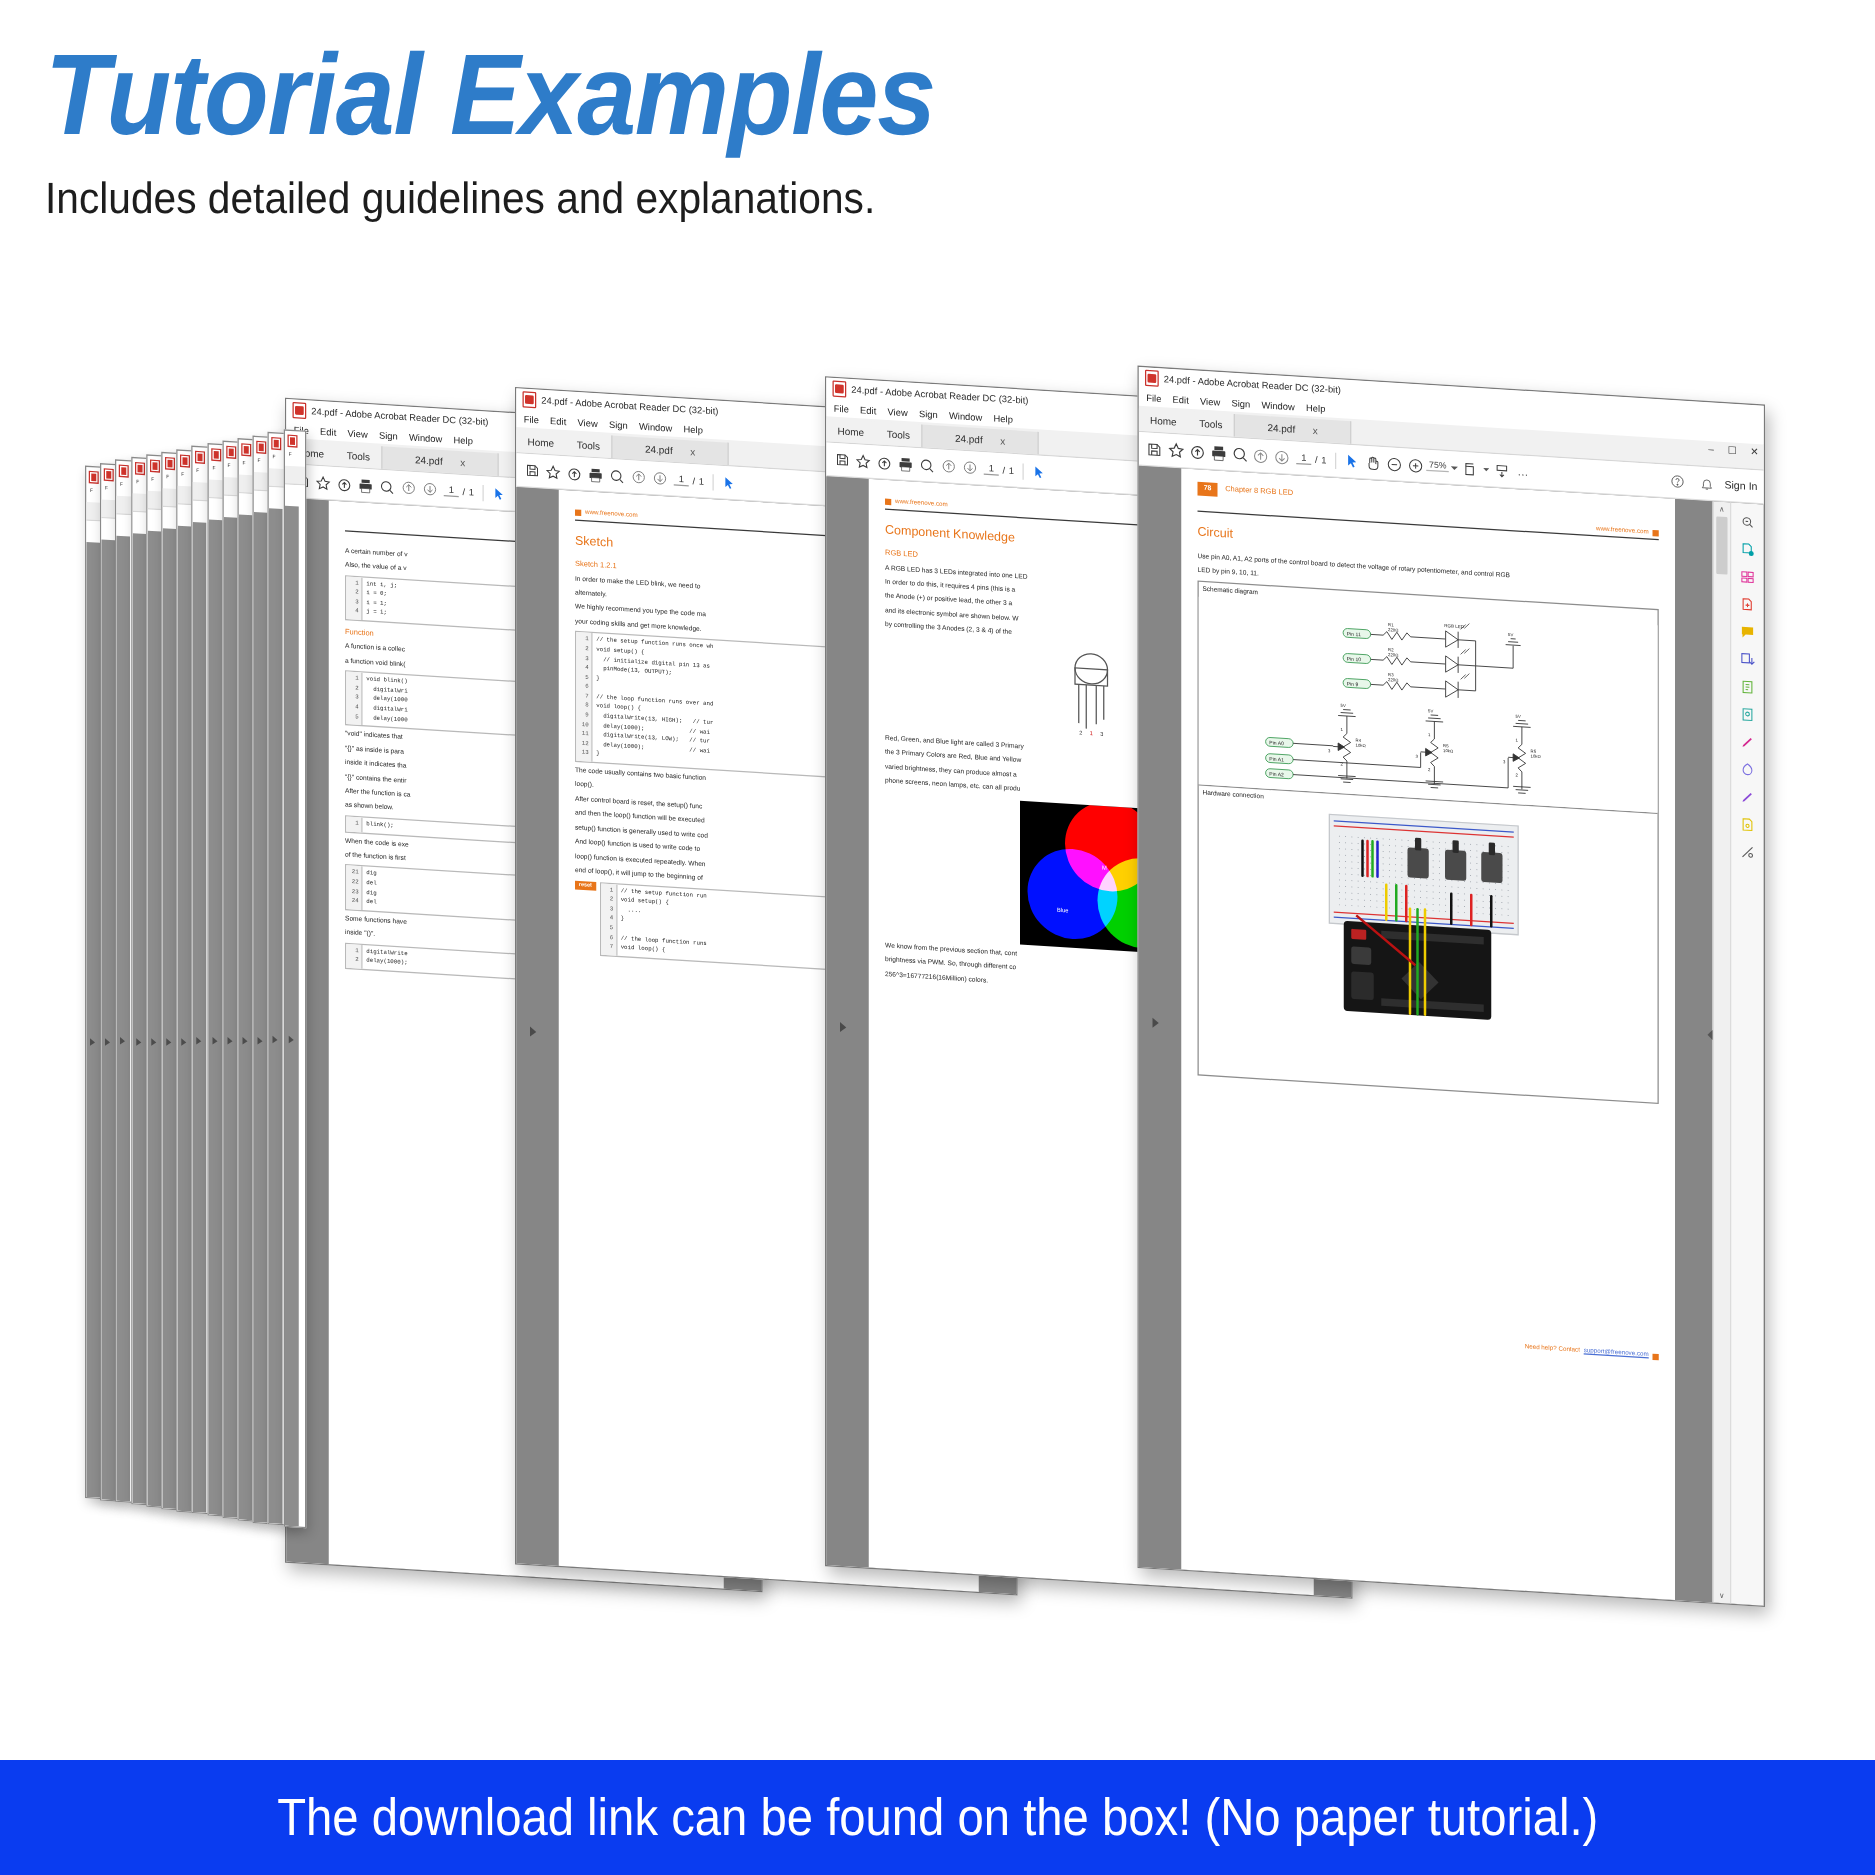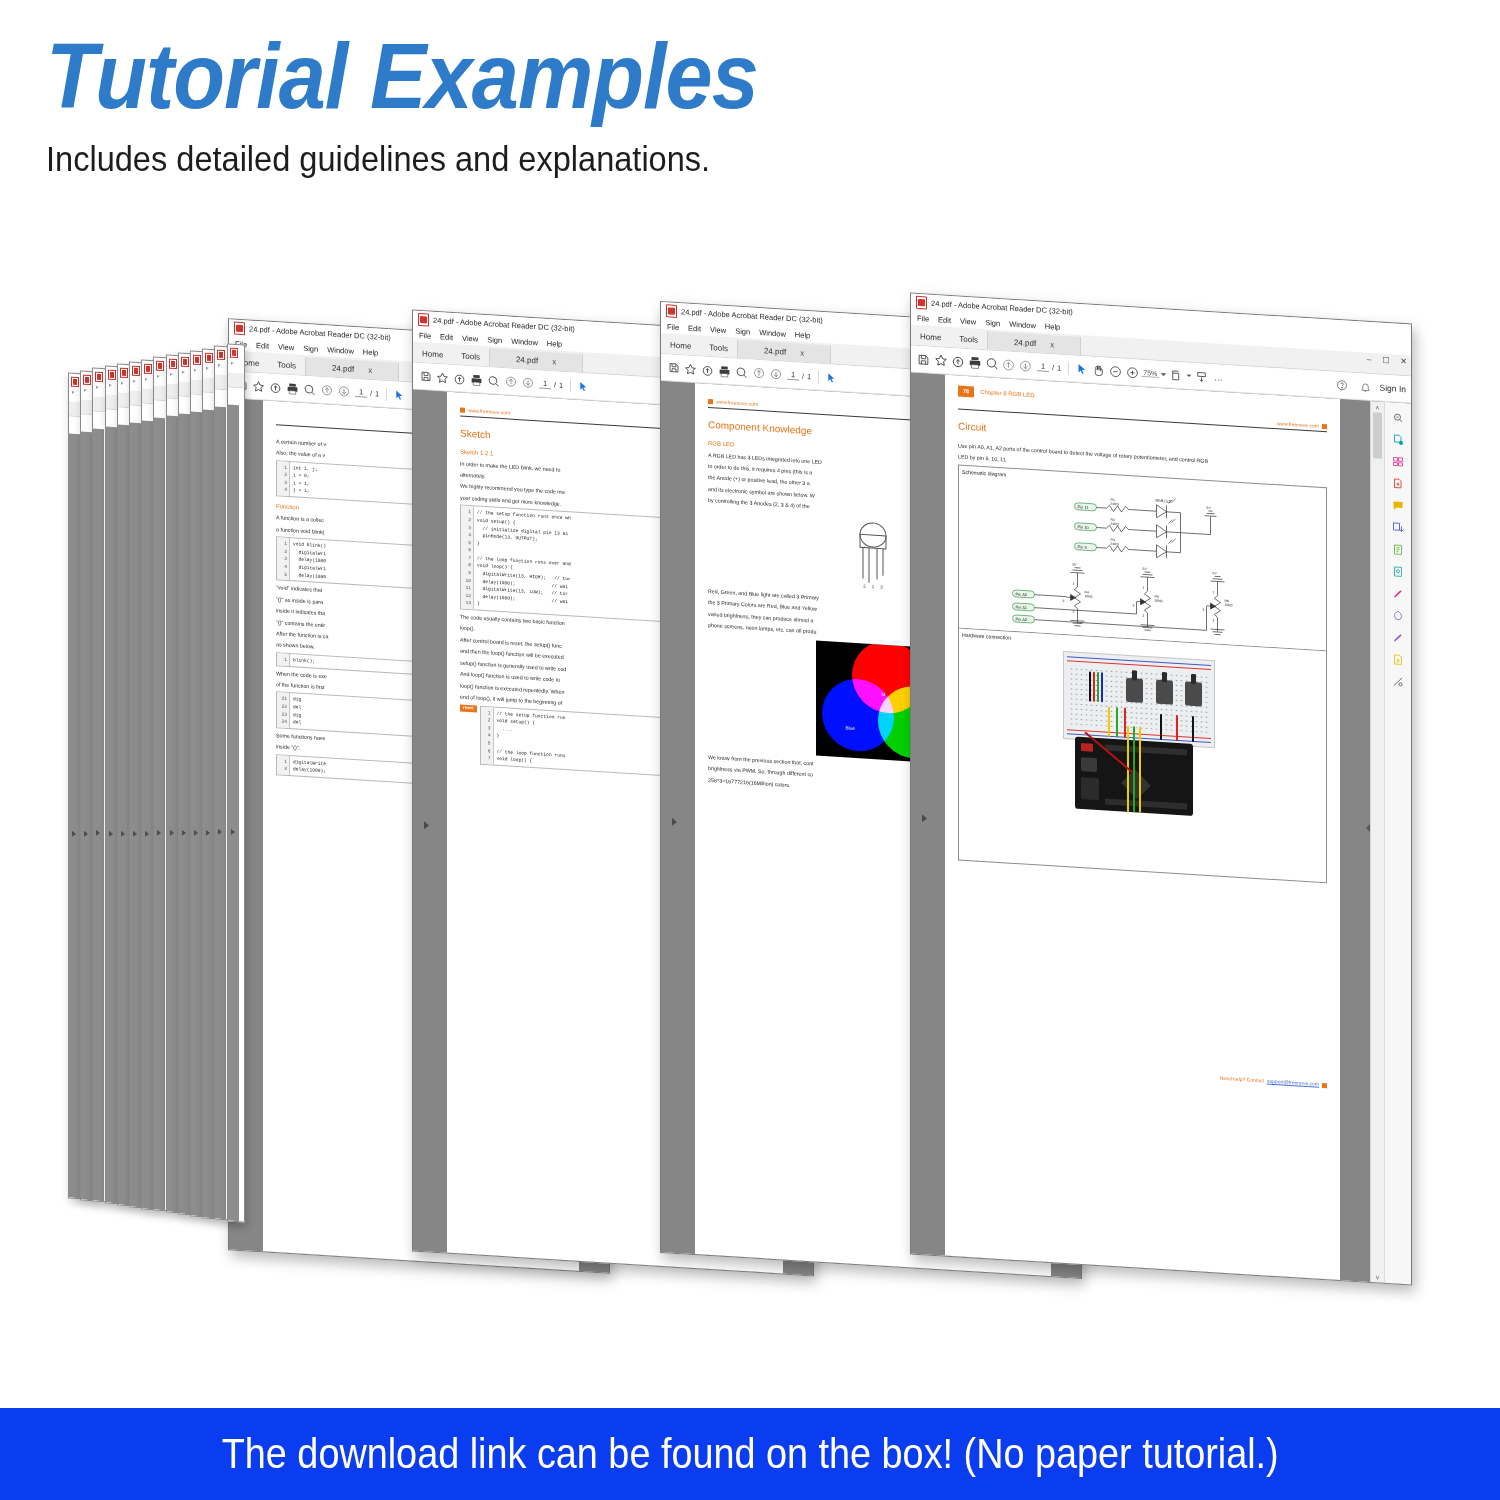--- a/index.html
+++ b/index.html
@@ -3,21 +3,21 @@
 <meta charset="utf-8">
 <style>
   html,body{margin:0;padding:0;}
   body{
     width:1500px;height:1500px;
     background:#ffffff;
     font-family:"Liberation Sans", sans-serif;
     overflow:hidden;position:relative;
   }
   
-  .hdr{position:absolute;left:46px;top:28px;width:1000px;}
+  .hdr{position:absolute;left:36px;top:28px;width:1000px;}
   .hdr-title{
     font-size:92px;font-weight:700;font-style:italic;
     color:#2e7cc9;letter-spacing:-1px;line-height:1.05;
     font-family:"Liberation Sans", sans-serif;
     transform:scaleX(0.92);transform-origin:left center;
     white-space:nowrap;
   }
   .hdr-sub{
     font-size:35px;color:#1d1d1d;margin-top:14px;
     transform:scaleX(0.93);transform-origin:left center;

